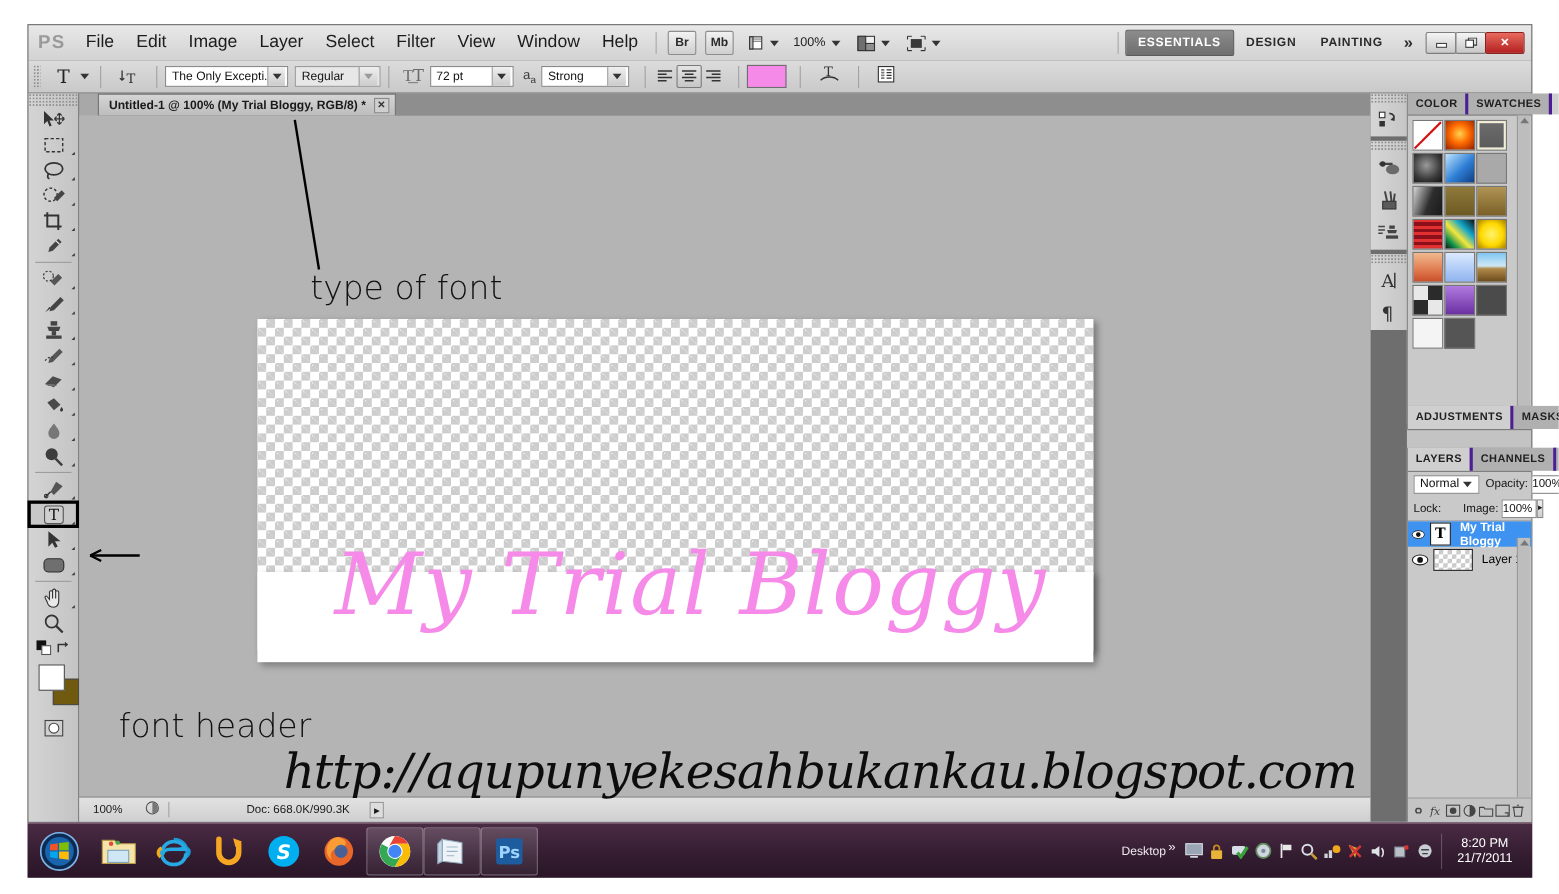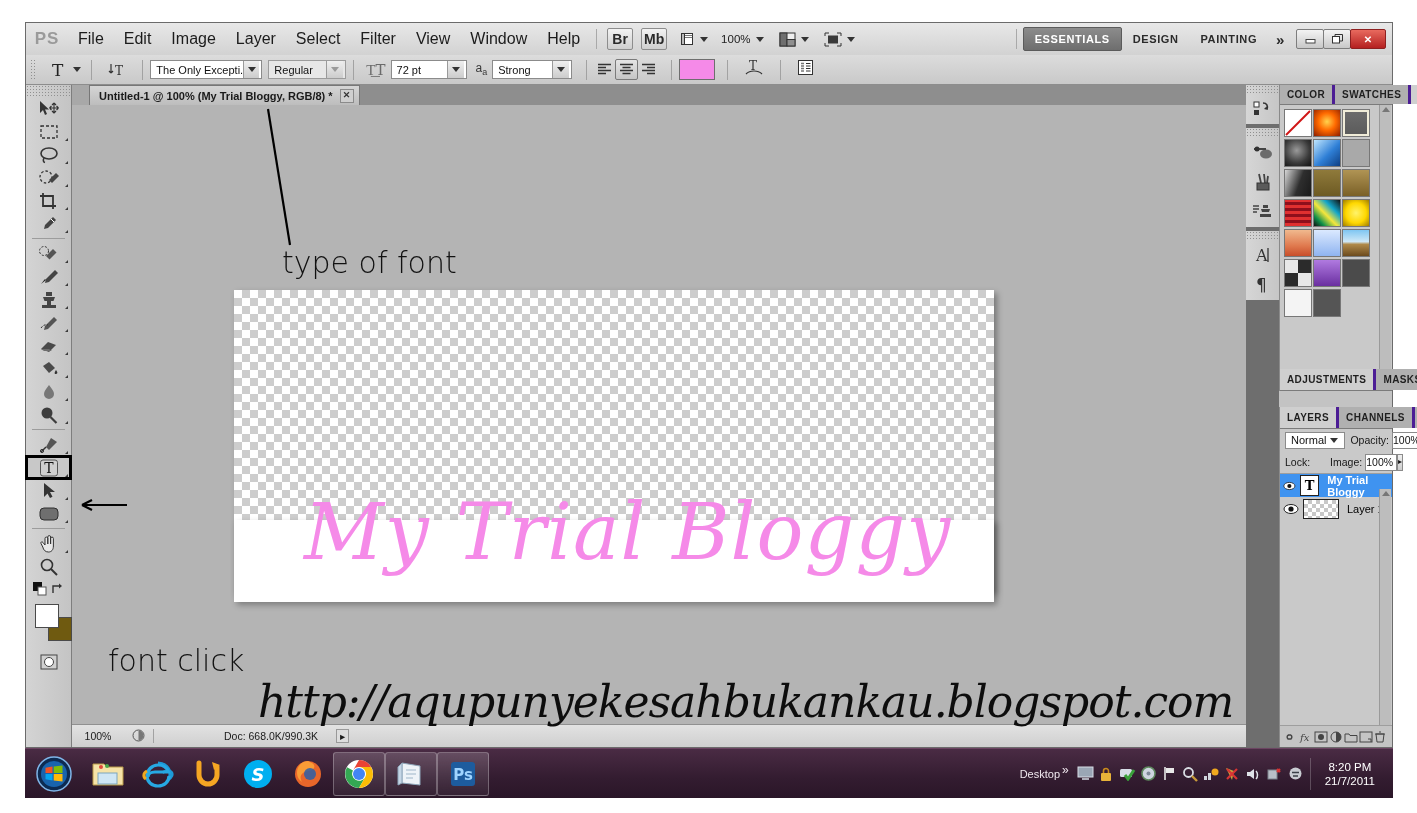--- a/index.html
+++ b/index.html
@@ -13,21 +13,21 @@
       background:#a8a8a8;border:1px solid #6b6b6b;box-sizing:border-box;}
 
   
   #menubar{position:absolute;left:0;top:0;right:0;height:32px;
       background:linear-gradient(#e8e8e8,#d2d2d2);border-bottom:1px solid #8d8d8d;
       display:flex;align-items:center;}
   .ps-logo{width:42px;text-align:center;font-size:17px;font-weight:bold;color:#9a9a9a;letter-spacing:1px;}
   .menu-item{padding:0 10px;font-size:16px;color:#1c1c1c;line-height:32px;cursor:default;}
   .menu-sep{width:1px;height:20px;background:#a9a9a9;margin:0 6px;}
   .tb-btn{width:24px;height:20px;border:1px solid #8d8d8d;border-radius:2px;
-      background:linear-gradient(#f2f2f2,#cfcfcf);font-size:14px;font-weight:bold;
+      background:linear-gradient(#f2f2f2,#cfcfcf);font-size:11px;font-weight:bold;
       display:flex;align-items:center;justify-content:center;color:#2a2a2a;margin:16px 4px;}
   .tb-plain{display:flex;align-items:center;margin:0 3px;font-size:11.5px;color:#222;}
   .caret{width:0;height:0;border-left:4px solid transparent;border-right:4px solid transparent;
       border-top:5px solid #333;margin-left:5px;}
   .ws-btn{font-size:11px;font-weight:bold;letter-spacing:.6px;padding:5px 11px;color:#2b2b2b;}
   .ws-btn.active{background:linear-gradient(#8c8c8c,#6e6e6e);color:#fff;
       border:1px solid #5b5b5b;border-radius:2px;}
   .winbtn{width:26px;height:18px;border:1px solid #7d7d7d;border-radius:2px;
       background:linear-gradient(#f4f4f4,#c8c8c8);display:flex;align-items:center;
       justify-content:center;font-size:10px;color:#333;margin-left:-1px;}
@@ -490,21 +490,21 @@
       <span class="tabclose">✕</span>
     </div>
   </div>
 
   <div id="canvasarea">
     <div id="artboard"></div>
     <div id="whitebox"></div>
     <div id="ps-artwork" style="color: rgb(245, 138, 232);">My Trial Bloggy</div>
 
     <div class="annot" style="left:210px;top:140px;">type of font</div>
-    <div class="annot" style="left:36px;top:538px;">font click</div>
+    <div class="annot" style="left:36px;top:538px;">font header</div>
 
     <svg style="position:absolute;left:0;top:0;width:100%;height:100%;pointer-events:none;">
       <path d="M218 140 L 196 4" class="pointerline" stroke="#000" stroke-width="2.2" fill="none"></path>
       <path d="M55 400 L 10 400" class="pointerline" stroke="#000" stroke-width="2.2" fill="none"></path>
       <path d="M10 400 l 10 -5 M10 400 l 10 5" stroke="#000" stroke-width="2.2" fill="none"></path>
     </svg>
   </div>
 
   <div id="statusbar">
     <span style="width:52px;text-align:center;">100%</span>

